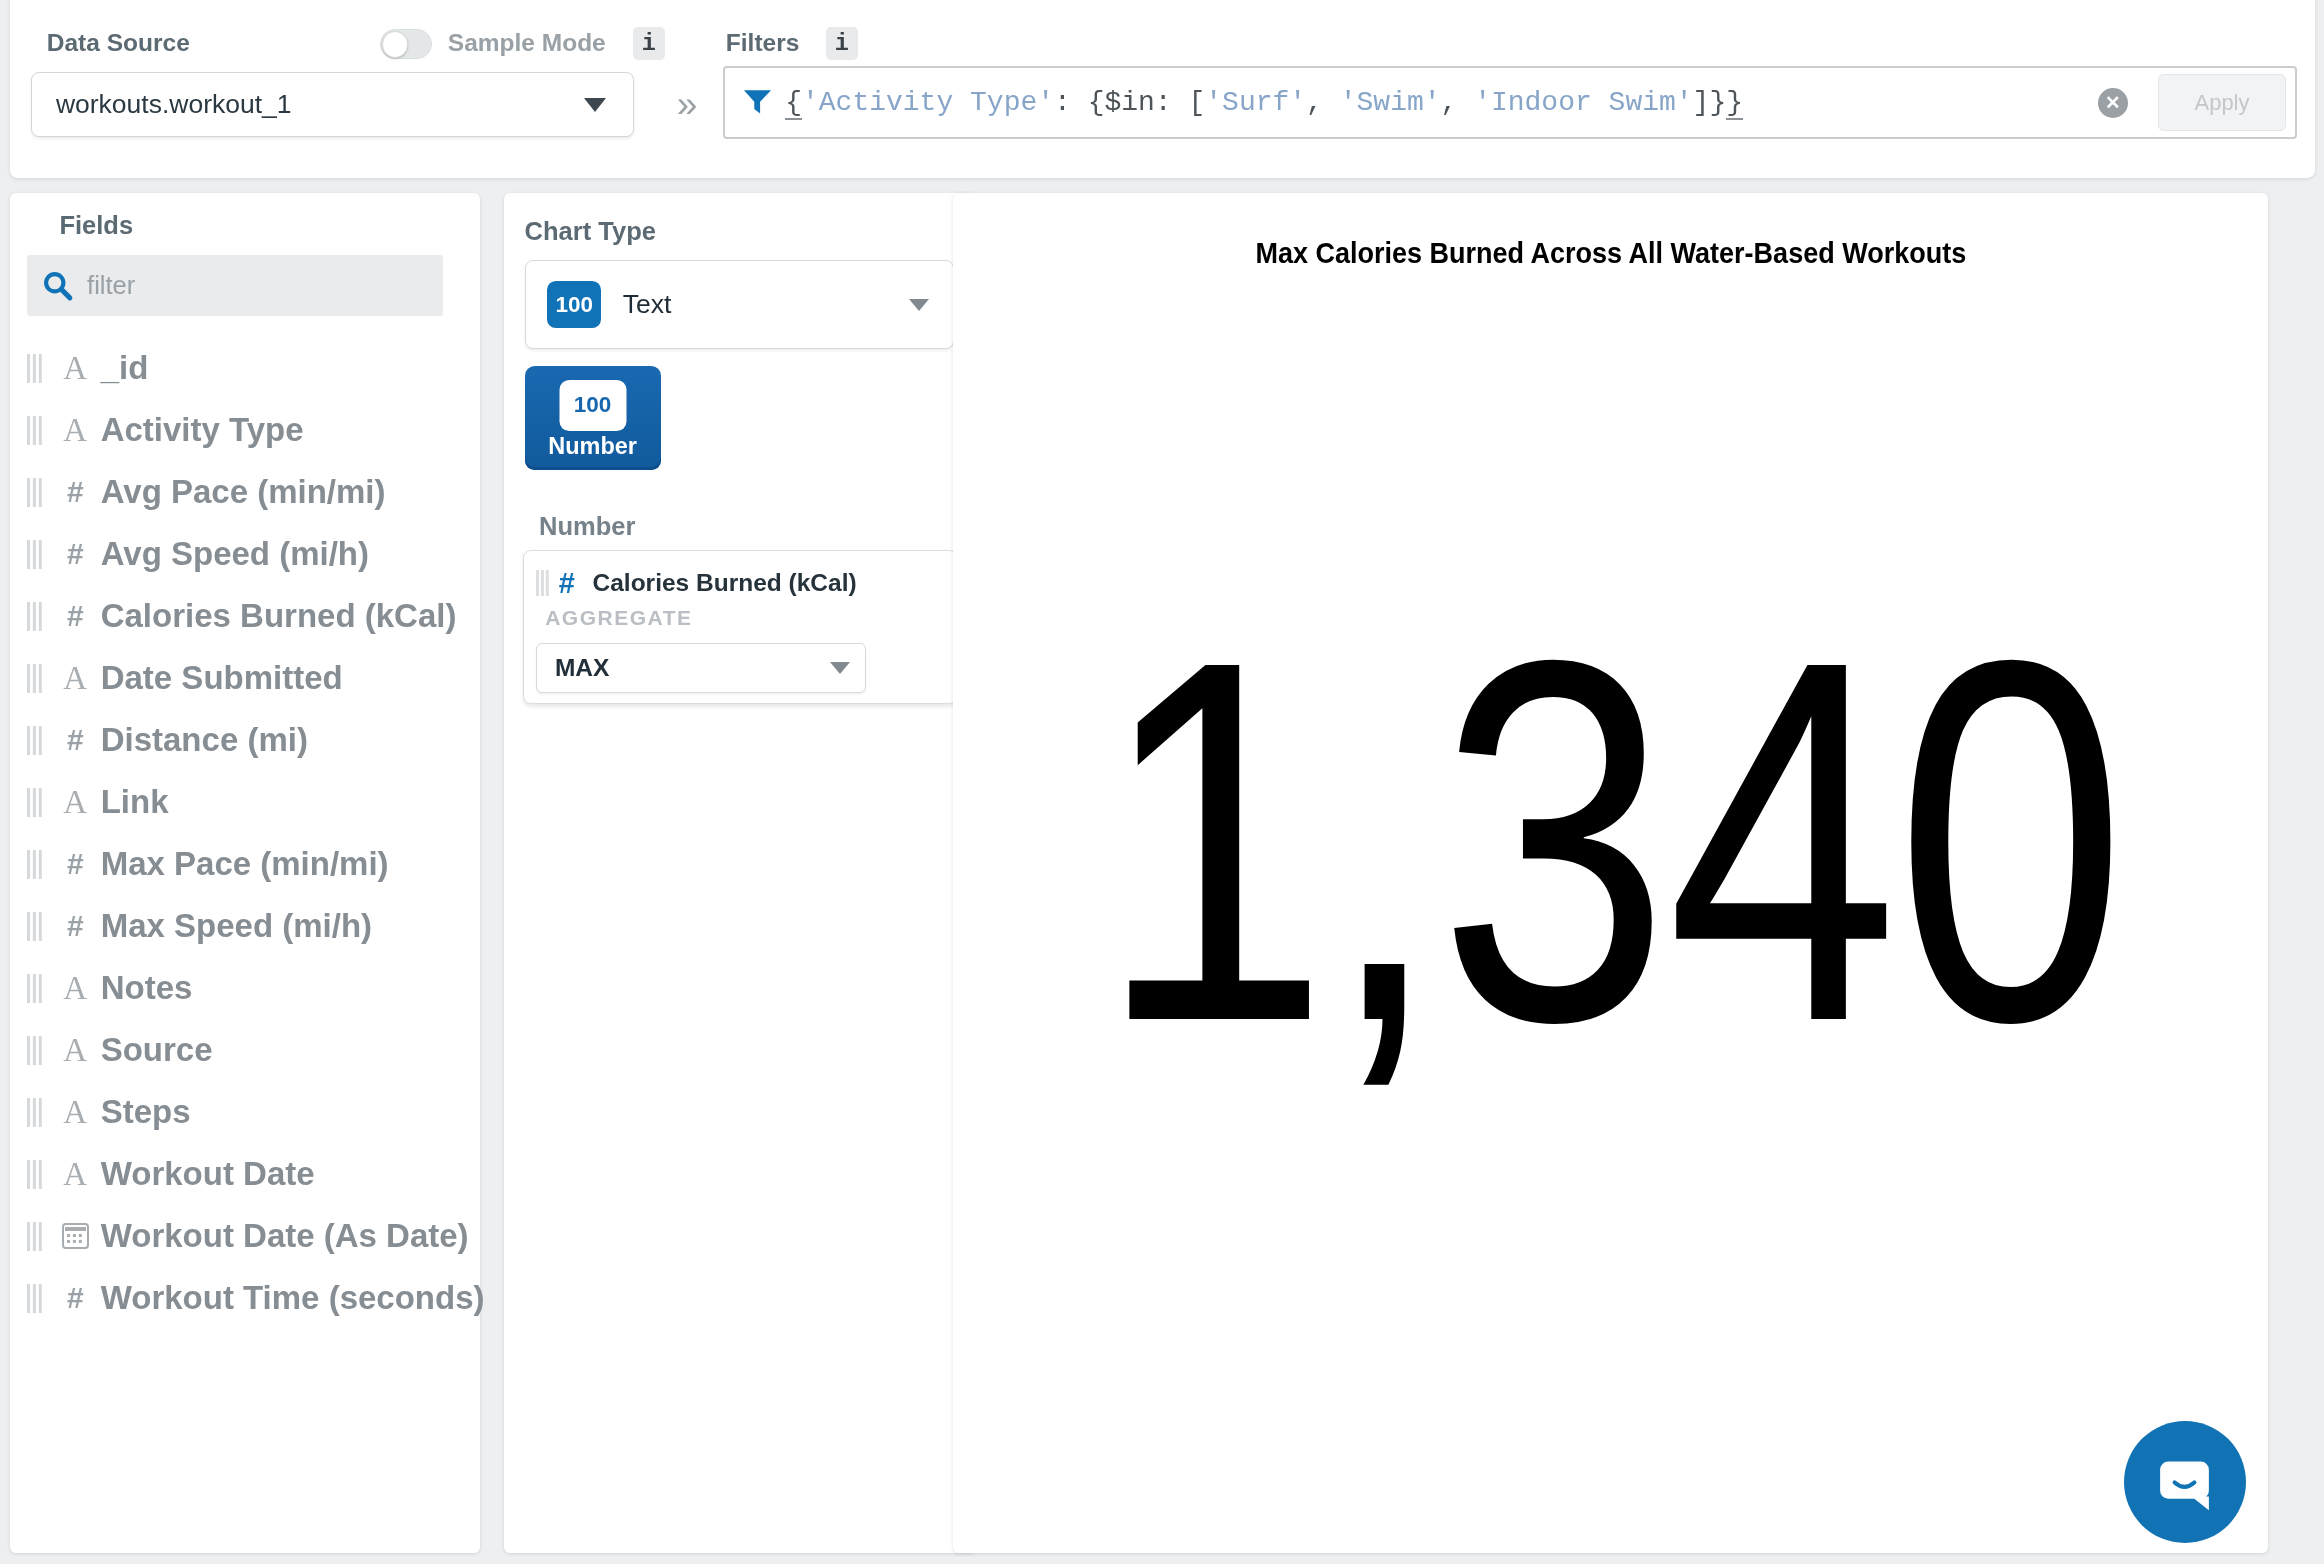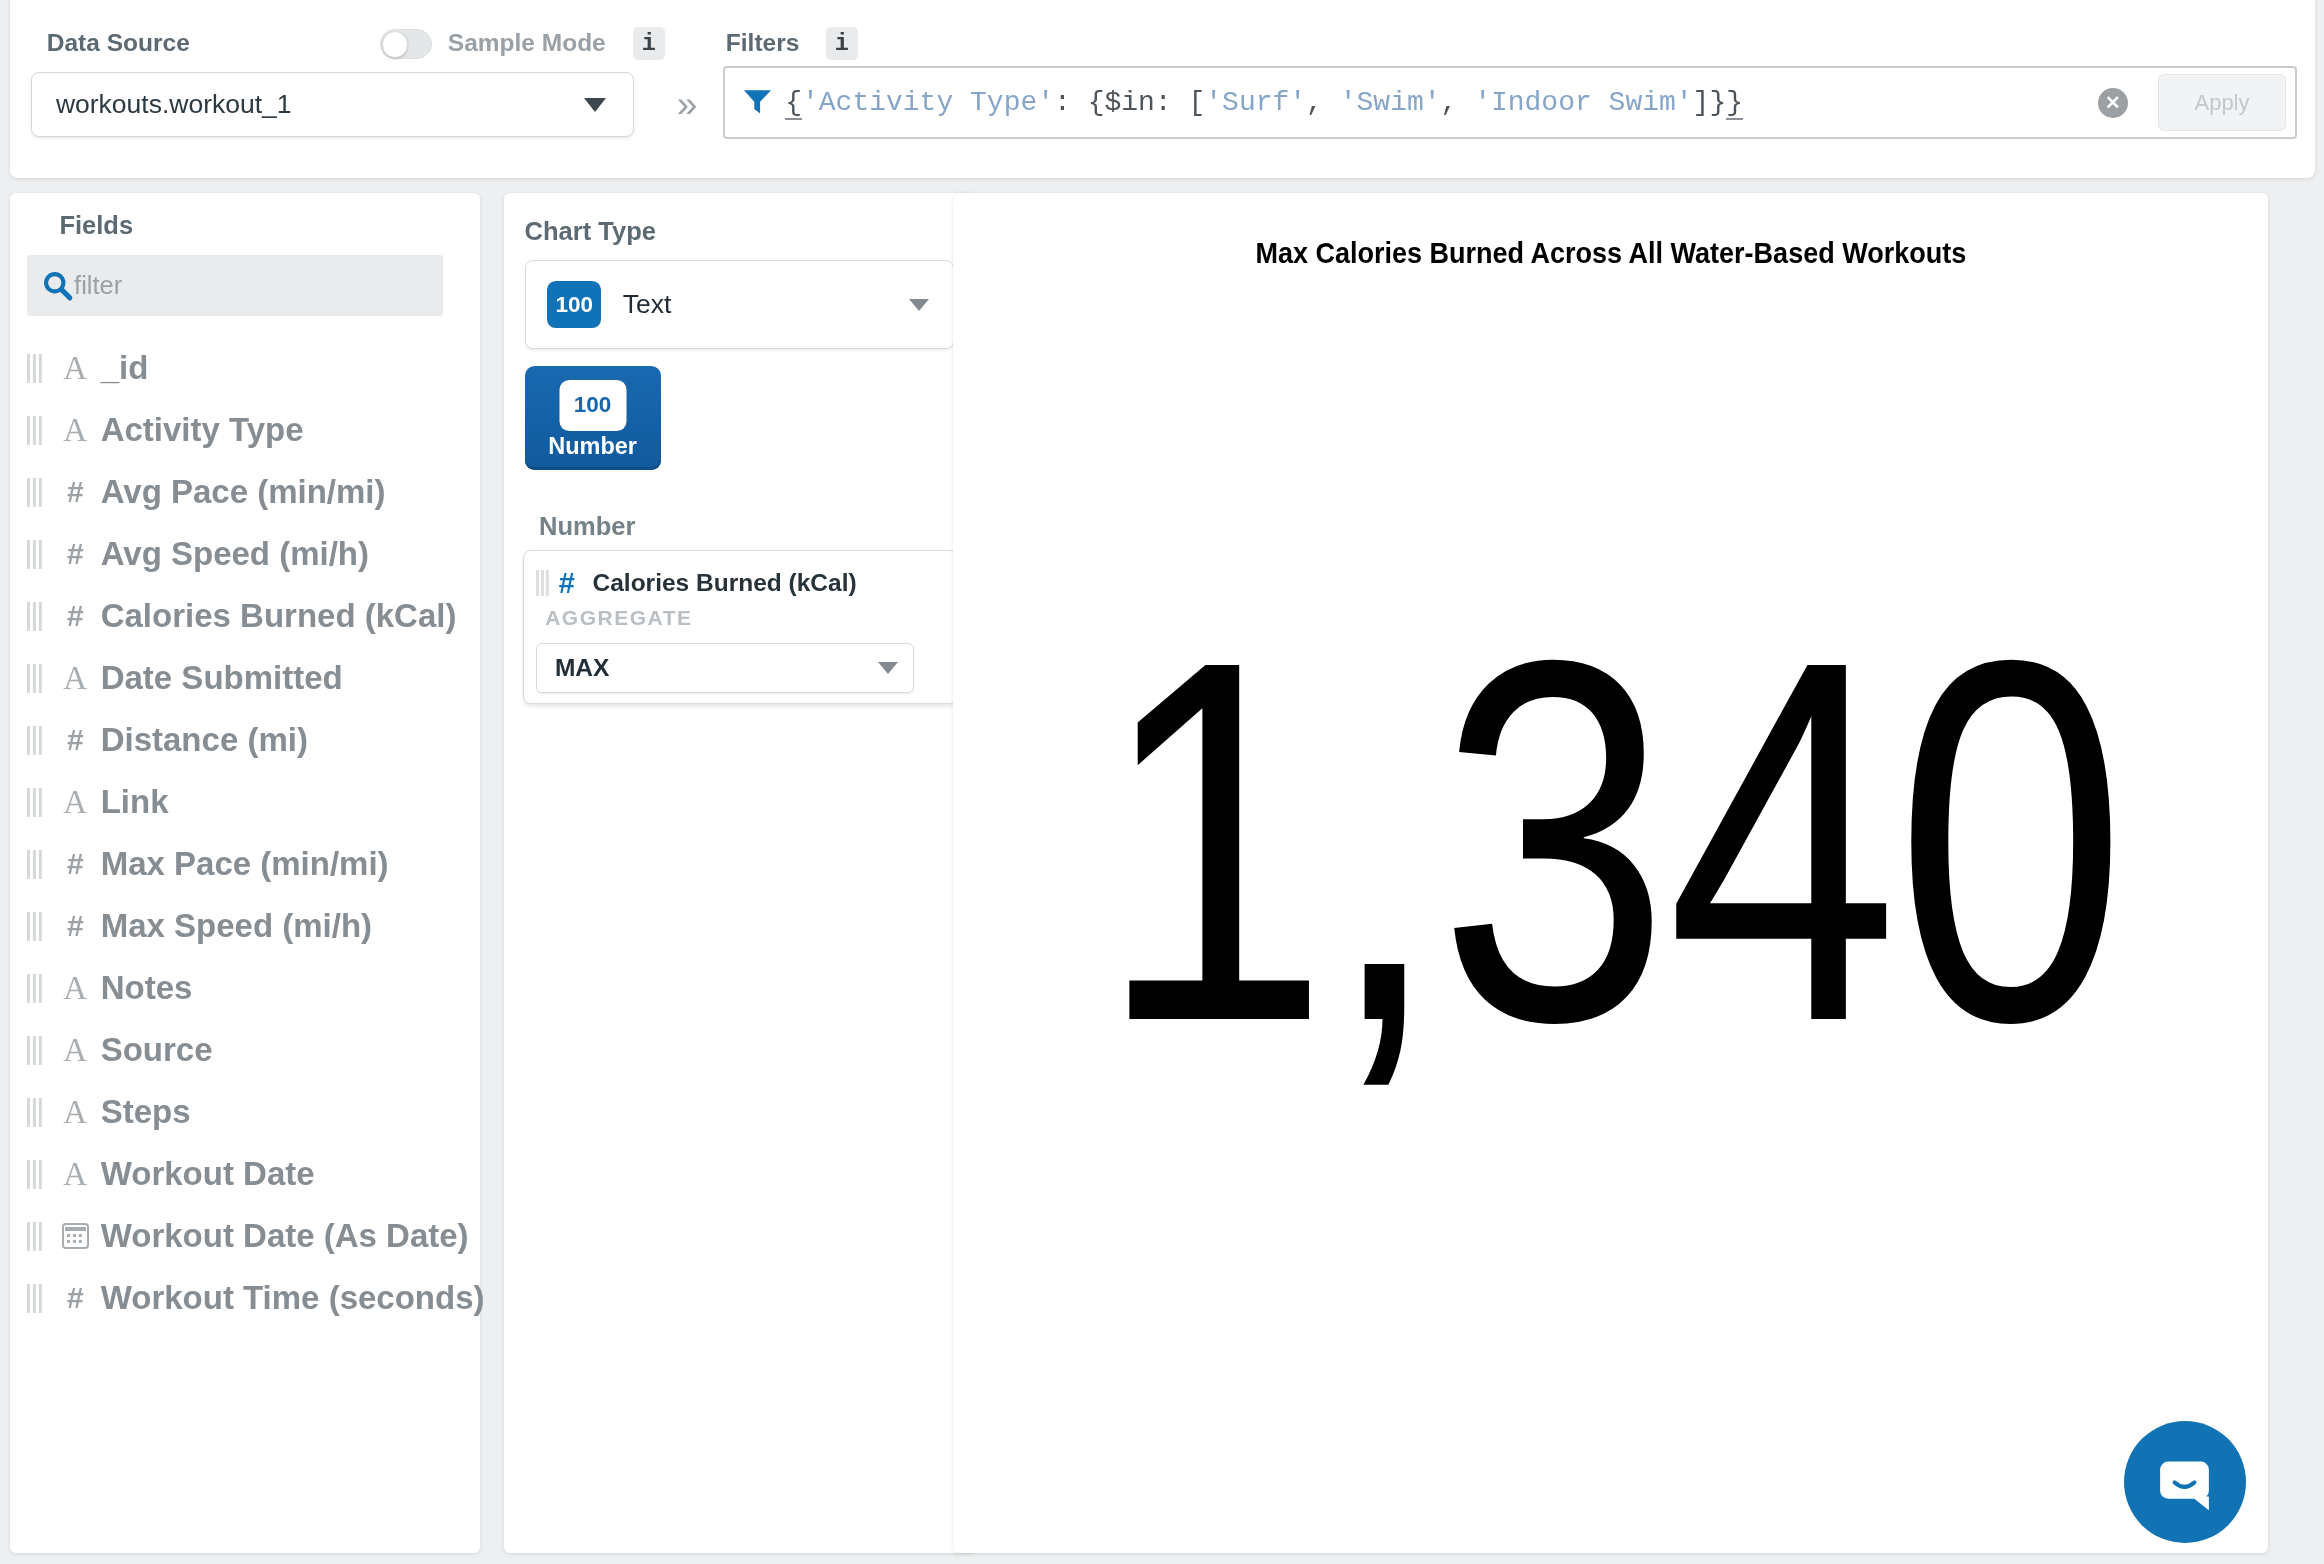--- a/index.html
+++ b/index.html
@@ -54,21 +54,21 @@
   
   .left-panel   { left:9.8px;   top:193px; width:470px;  height:1360px; border-radius:5.9px; }
   .middle-panel { left:504px;  top:193px; width:471px;  height:1360px; border-radius:5.9px; }
   .right-panel  { left:953px; top:193px; width:1315px; height:1360px; border-radius:5.9px; }
 
   .panel-title { position:absolute; font-weight:700; font-size:25.5px; color:#5c6a73; }
   .section-title { position:absolute; font-weight:700; font-size:25.5px; color:#76828a; }
 
   .search-box { position:absolute; left:17.6px; top:62px; width:416px; height:61px;
                 background:#e9ebec; border-radius:2.9px; display:flex; align-items:center; padding-left:13.7px; }
-  .search-box input { border:none; outline:none; background:transparent; margin-left:0;
+  .search-box input { border:none; outline:none; background:transparent; margin-left:13px;
                       font-size:25.5px; color:#4a545c; width:323px; font-family:"Liberation Sans",sans-serif; }
   .search-box input::placeholder { color:#99a1a7; }
 
   .fields-list { position:absolute; left:17.6px; top:144px; right:9.8px; }
   .field-row { height:62px; display:flex; align-items:center; cursor:grab; }
   .bars { width:2.9px; height:29px; background:#d6d9db; box-shadow:5.9px 0 #d6d9db, 11.8px 0 #d6d9db;
           margin-right:23.5px; flex:0 0 2.9px; }
   .ticon { width:43px; flex:0 0 43px; display:flex; align-items:center; justify-content:center; }
   .ticon .A { font-family:"Liberation Serif", serif; font-size:33px; color:#a8adb1; }
   .ticon .H { font-weight:700; font-size:30px; color:#9aa2a7; }
@@ -98,21 +98,21 @@
                      color:#fff; font-weight:700; font-size:23.5px; font-family:"Liberation Sans",sans-serif; }
   .enc-card { position:absolute; left:18.6px; top:357px; width:434px; height:154px;
               background:#fff; border:1px solid #dadcde; border-radius:7.8px;
               box-shadow:0 2.9px 3.9px rgba(0,0,0,.09); }
   .enc-row { position:absolute; left:12.7px; top:15.7px; display:flex; align-items:center; }
   .enc-row .bars { height:25.5px; background:#dcdee0; box-shadow:4.9px 0 #dcdee0,9.8px 0 #dcdee0; margin-right:19.6px; }
   .enc-row .H { font-weight:700; font-size:29px; color:#1173b7; margin-right:17.6px; }
   .enc-row .elabel { font-size:24.5px; font-weight:600; color:#27333b; white-space:nowrap; }
   .agg-label { position:absolute; left:21.6px; top:55px; font-weight:700; font-size:21px;
                letter-spacing:1.5px; color:#b9bfc4; }
-  .max-select { position:absolute; left:12.7px; top:92px; width:378px; height:50px;
+  .max-select { position:absolute; left:12.7px; top:92px; width:330px; height:50px;
                 background:#fff; border:1px solid #d6d9db; border-radius:5.9px;
                 box-shadow:0 2px 2px rgba(0,0,0,.05);
                 display:flex; align-items:center; padding:0 15.7px 0 17.6px; }
   .max-select .mval { font-size:24.5px; font-weight:700; color:#232f38; flex:1; }
 
   
   .chart-title { position:absolute; left:0; right:0; top:43px; text-align:center; }
   .chart-title span { display:inline-block; transform:scaleX(.9); transform-origin:center;
                       font-weight:700; font-size:30px; color:#000; white-space:nowrap; }
   .big-number { position:absolute; left:0; right:0; top:365px; text-align:center;

